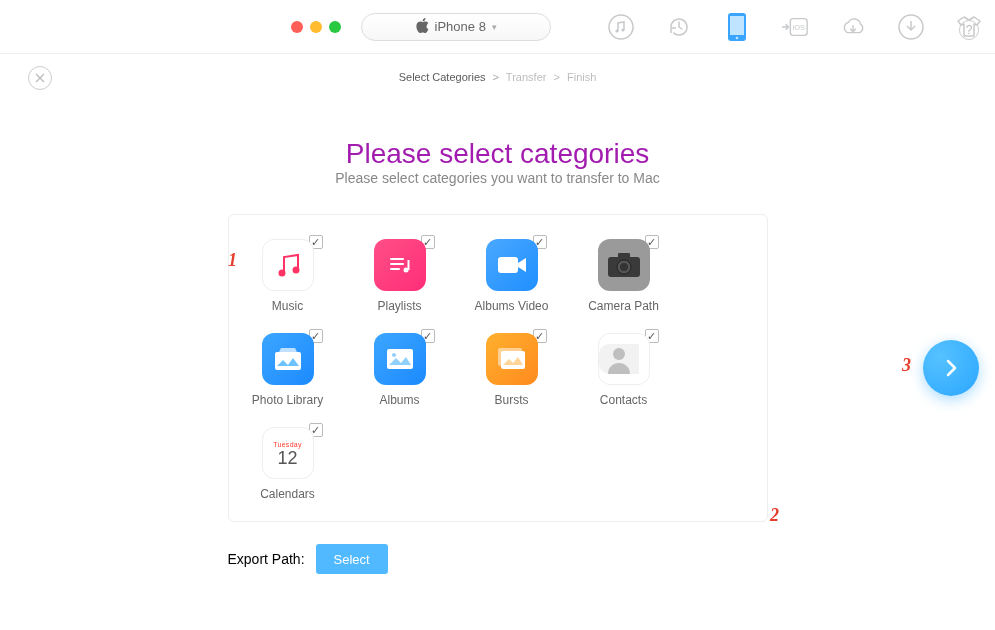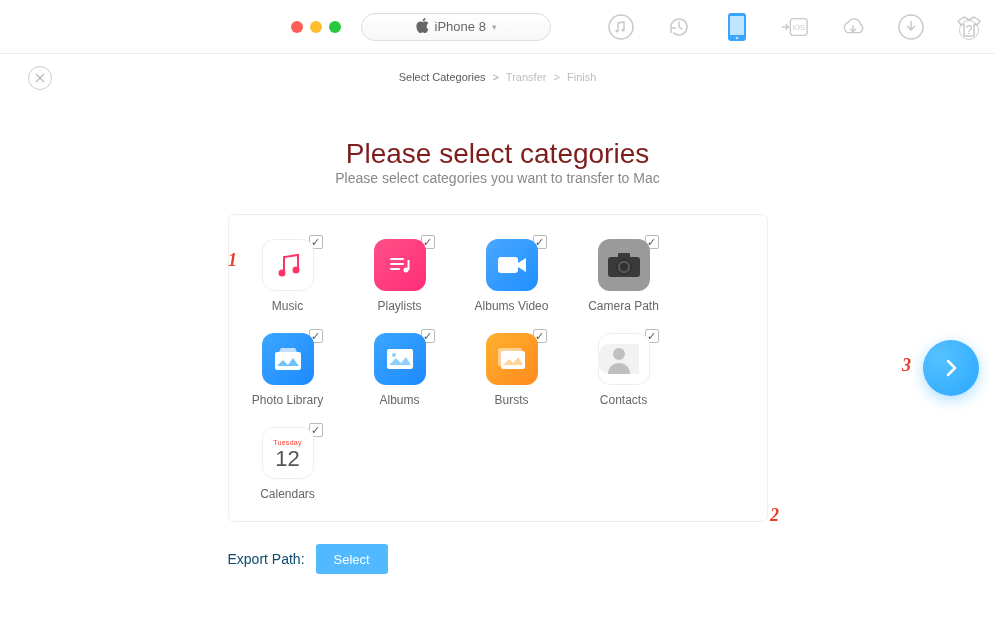--- a/index.html
+++ b/index.html
@@ -55,21 +55,21 @@
   .close-circle {
     position:absolute; left:28px; top:12px;
     width:24px;height:24px;border:1px solid #ccc;border-radius:50%;
     display:flex;align-items:center;justify-content:center;
     color:#bbb;font-size:13px;
   }
   .crumbs { font-size:11px; }
   .crumbs .active { color:#5a5a5a; }
   .crumbs .sep { color:#aaa; margin:0 4px; }
   .crumbs .inactive { color:#bdbdbd; }
-  .main-title { text-align:center; font-size:28px; font-weight:400; color:#7f1d1d; margin-top:38px; }
+  .main-title { text-align:center; font-size:28px; font-weight:400; color:#a21caf; margin-top:38px; }
   .subtitle { text-align:center; font-size:14px; color:#888; margin-top:0; }
   .panel {
     width: 540px; margin: 28px auto 0 auto;
     border:1px solid #eee; border-radius:6px;
     padding: 24px 20px 20px 20px;
     position: relative;
   }
   .grid { display:flex; flex-wrap:wrap; gap: 20px 34px; justify-content:flex-start; }
   .cat { width: 78px; display:flex; flex-direction:column; align-items:center; position:relative; }
   .cat .box {
@@ -90,21 +90,21 @@
   .photolib-box { background: linear-gradient(135deg,#3ca6ff,#1c8aff); }
   .albums-box { background: linear-gradient(135deg,#3ca6ff,#1c8aff); }
   .bursts-box { background: linear-gradient(135deg,#ffb02e,#ff8a1e); }
   .contacts-box { background:#fff; border:1px solid #eee; display:flex;}
   .calendars-box { background:#fff; border:1px solid #eee; flex-direction:column;}
   .export-row {
     width: 540px; margin: 22px auto 0 auto;
     display:flex; align-items:center; gap: 12px;
     position:relative;
   }
-  .export-label { font-size:14px; color:#0c4a6e; }
+  .export-label { font-size:14px; color:#000000; }
   .export-box {
     flex:1; height:30px; border:1px solid #ddd; border-radius:3px 0 0 3px;
     display:flex; align-items:center; font-size:13px; color:#555; overflow:hidden;
     padding-left:8px;
   }
   .redact { display:inline-block; width:44px; height:14px; background:#dcdcdc; border-radius:2px; margin:0 2px; }
   .select-btn {
     height:30px; padding:0 18px; background:#50b9ff; color:#fff;
     border:none; border-radius:3px; font-size:13px; margin-left:-1px;
   }
@@ -123,21 +123,21 @@
     box-shadow: 0 4px 14px rgba(50,170,255,.4);
   }
   .next-fab svg { stroke:#fff; }
   
   .contacts-left { flex:1; background:#f2f2f2; border-radius:10px 0 0 10px; display:flex;align-items:center;justify-content:center;}
   .contacts-right { width:10px; display:flex; flex-direction:column; }
   .strip { flex:1; }
   .strip.r{background:#ff6b6b;} .strip.g{background:#4cd964;} .strip.b{background:#5ac8fa;} .strip.o{background:#ff9500;}
   
   .cal-head { font-size:7px; color:#ff3b30; text-align:center; padding-top:5px; letter-spacing:.3px;}
-  .cal-num { font-size:22px; color:#555; text-align:center; font-weight:300; line-height:1.2;}
+  .cal-num { font-size:18px; color:#555; text-align:center; font-weight:300; line-height:1.2;}
 </style>
 </head>
 <body>
 
 <div class="titlebar">
   <div class="traffic-lights">
     <div class="tl red"></div>
     <div class="tl yellow"></div>
     <div class="tl green"></div>
   </div>

